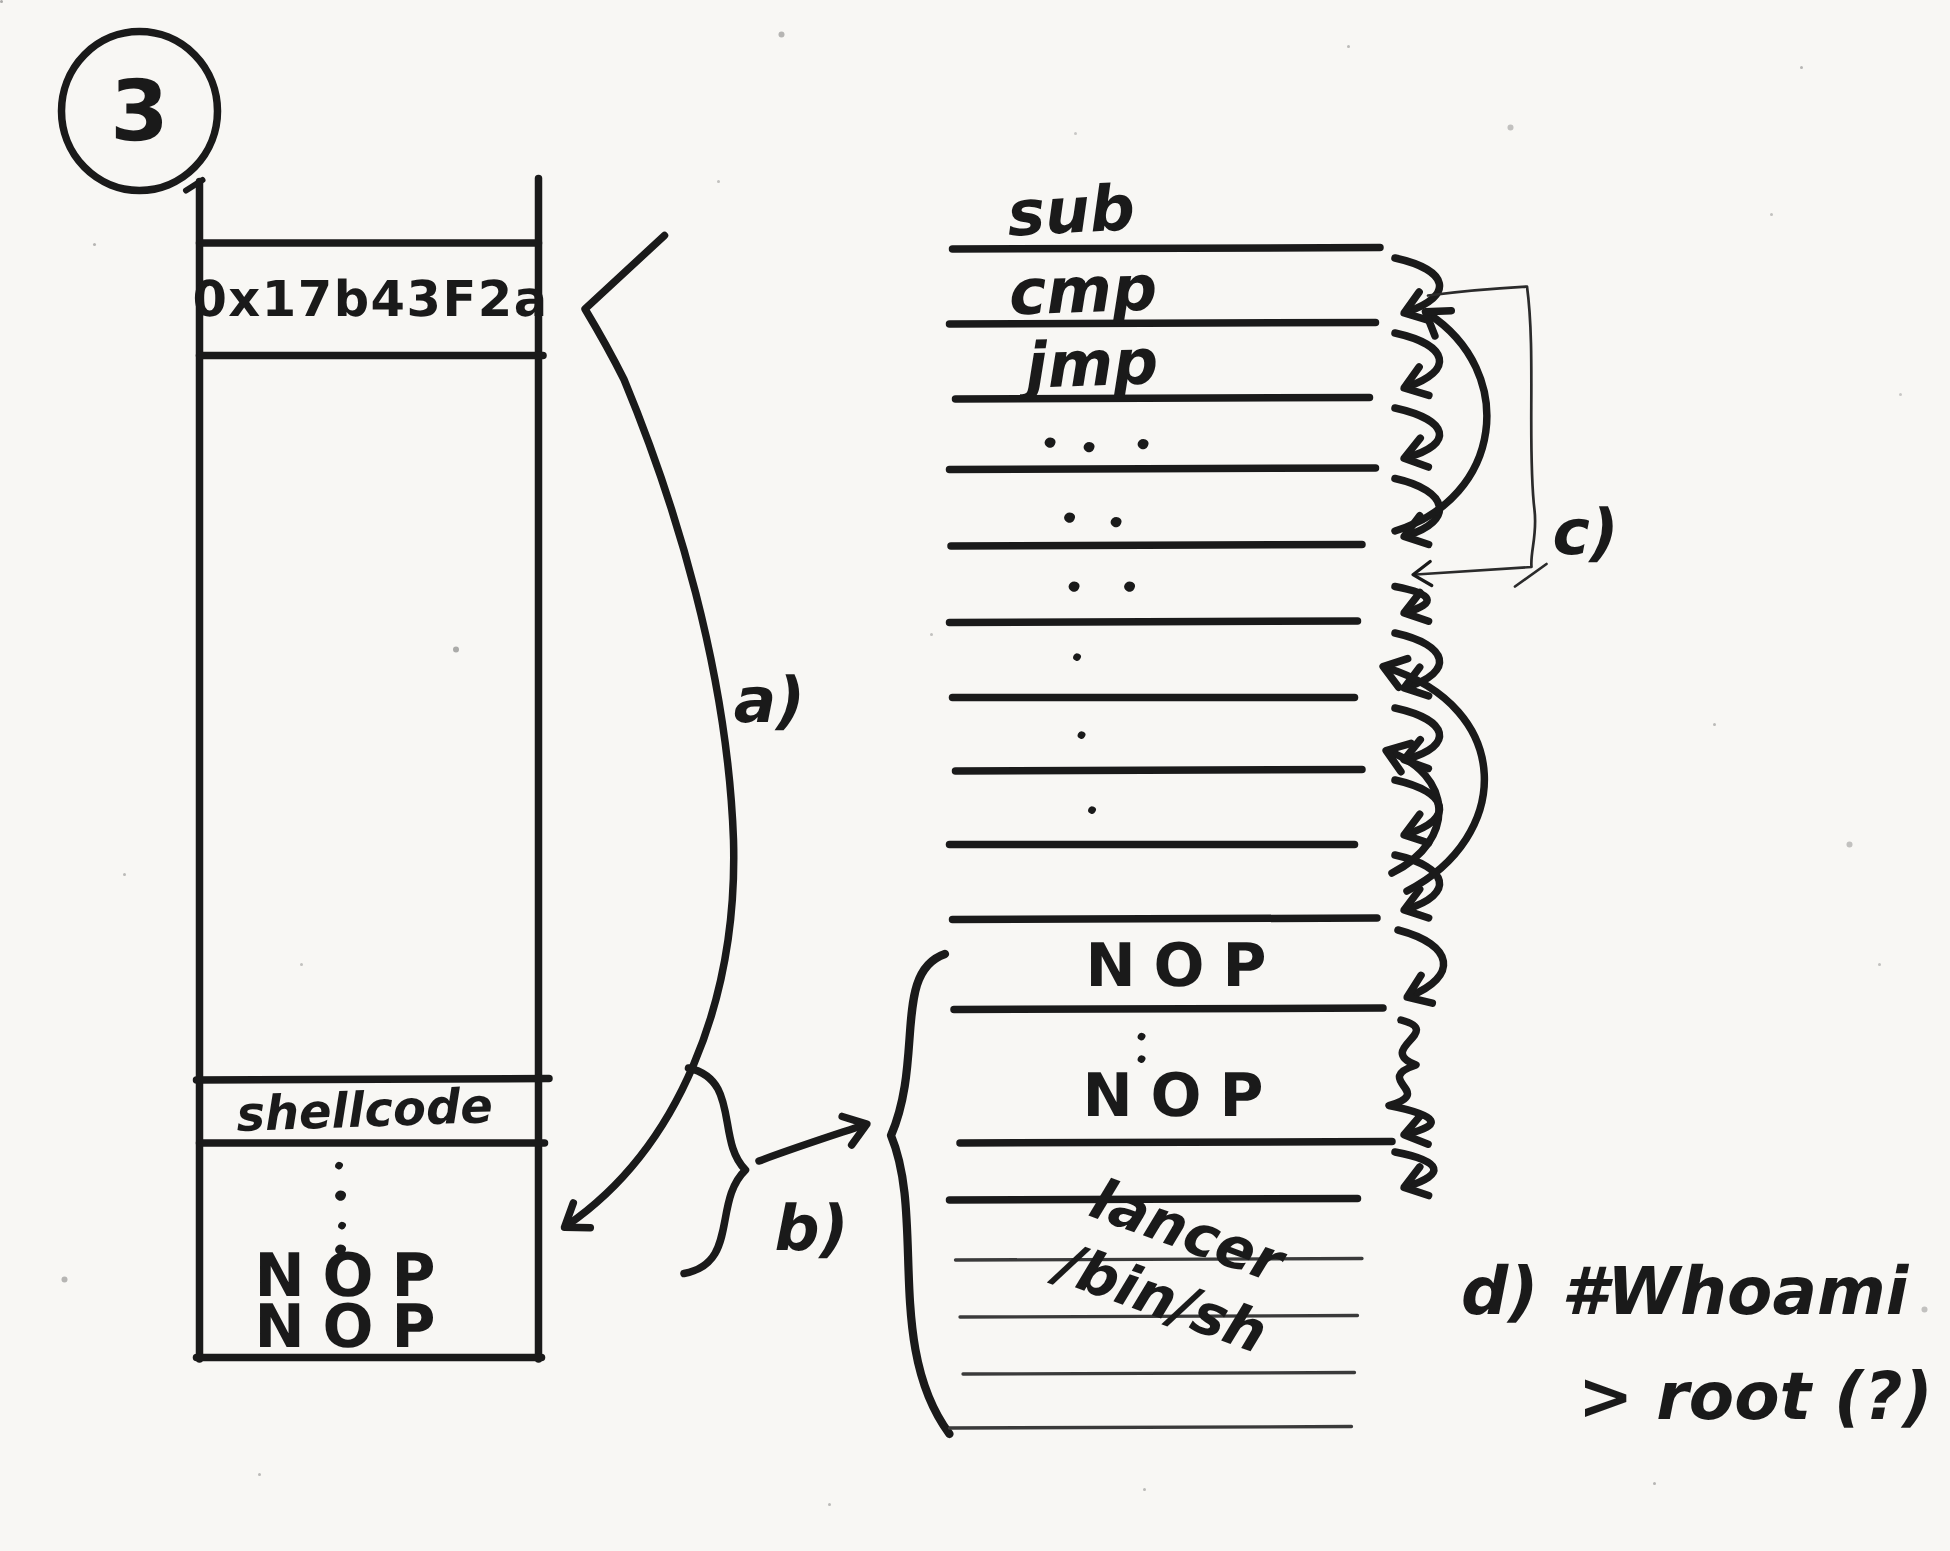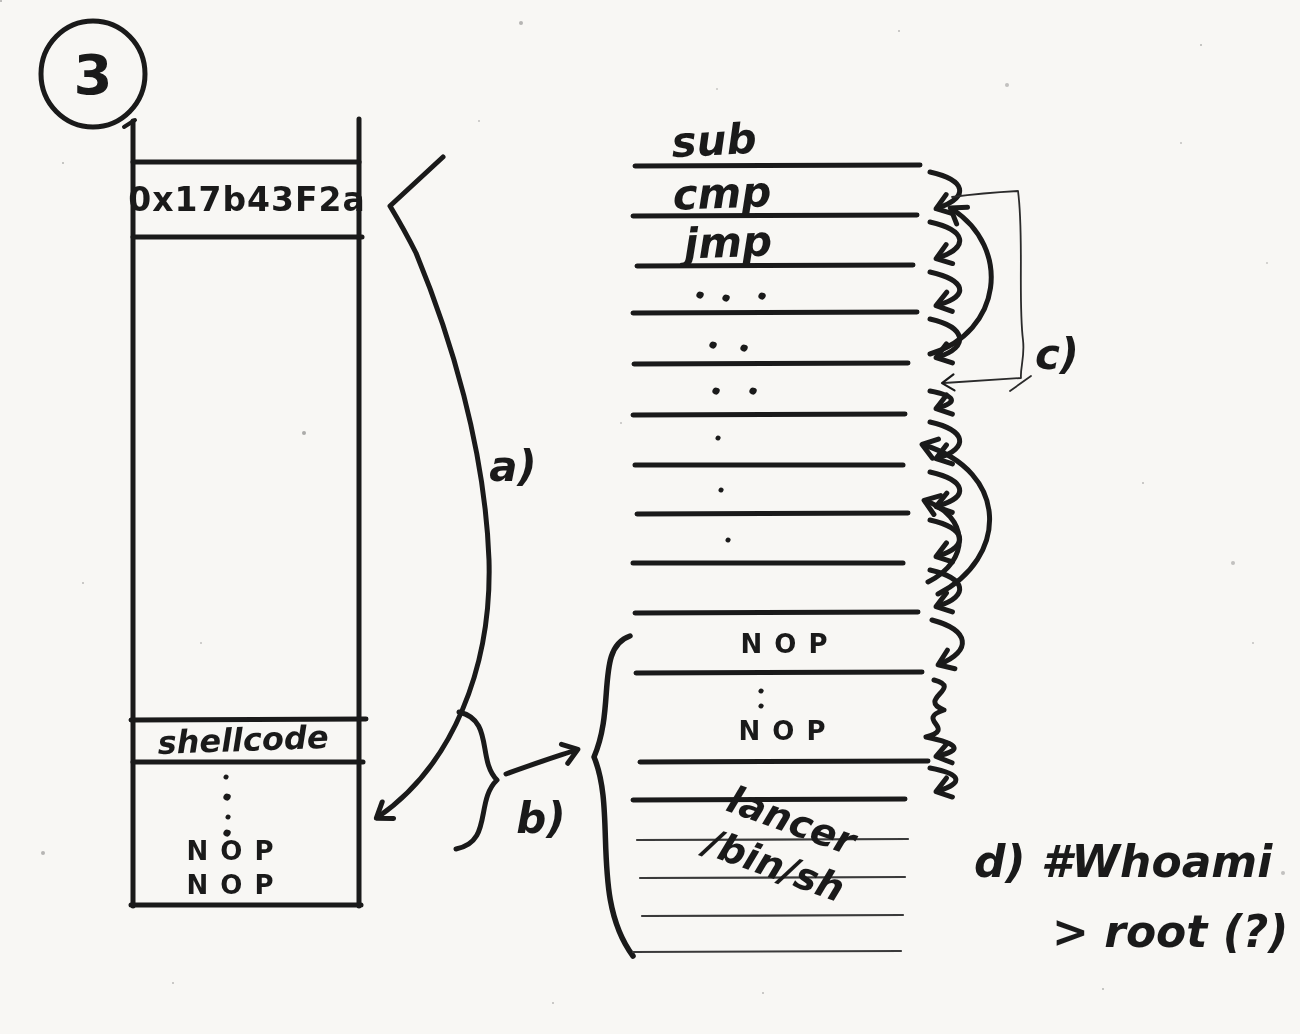--- a/index.html
+++ b/index.html
@@ -12,21 +12,21 @@
   .hw{
     position:absolute;transform:translate(-50%,-50%);
     color:#1a1a1a;white-space:nowrap;line-height:1;
     font-family:"DejaVu Sans",sans-serif;
   }
   .cursive{font-style:italic;font-weight:600;}
   .mono-ish{font-weight:600;}
   .fig-num{font-size:56px;font-weight:600;}
   .addr{font-size:33px;letter-spacing:1px;text-align:right;}
   .shell{font-size:32px;}
-  .nop{font-size:26px;font-weight:700;letter-spacing:12px;padding-left:12px;}
+  .nop{font-size:40px;font-weight:700;letter-spacing:12px;padding-left:12px;}
   .instr{font-size:42px;}
   .lbl{font-size:42px;}
   .dcmd{font-size:44px;margin-left:24px;}
   .payload{
     position:absolute;left:668px;top:796px;width:230px;
     transform:rotate(20deg);transform-origin:50% 50%;
     text-align:center;font-size:38px;line-height:1.25;
   }
   .payload div{white-space:nowrap;}
   .dot{

